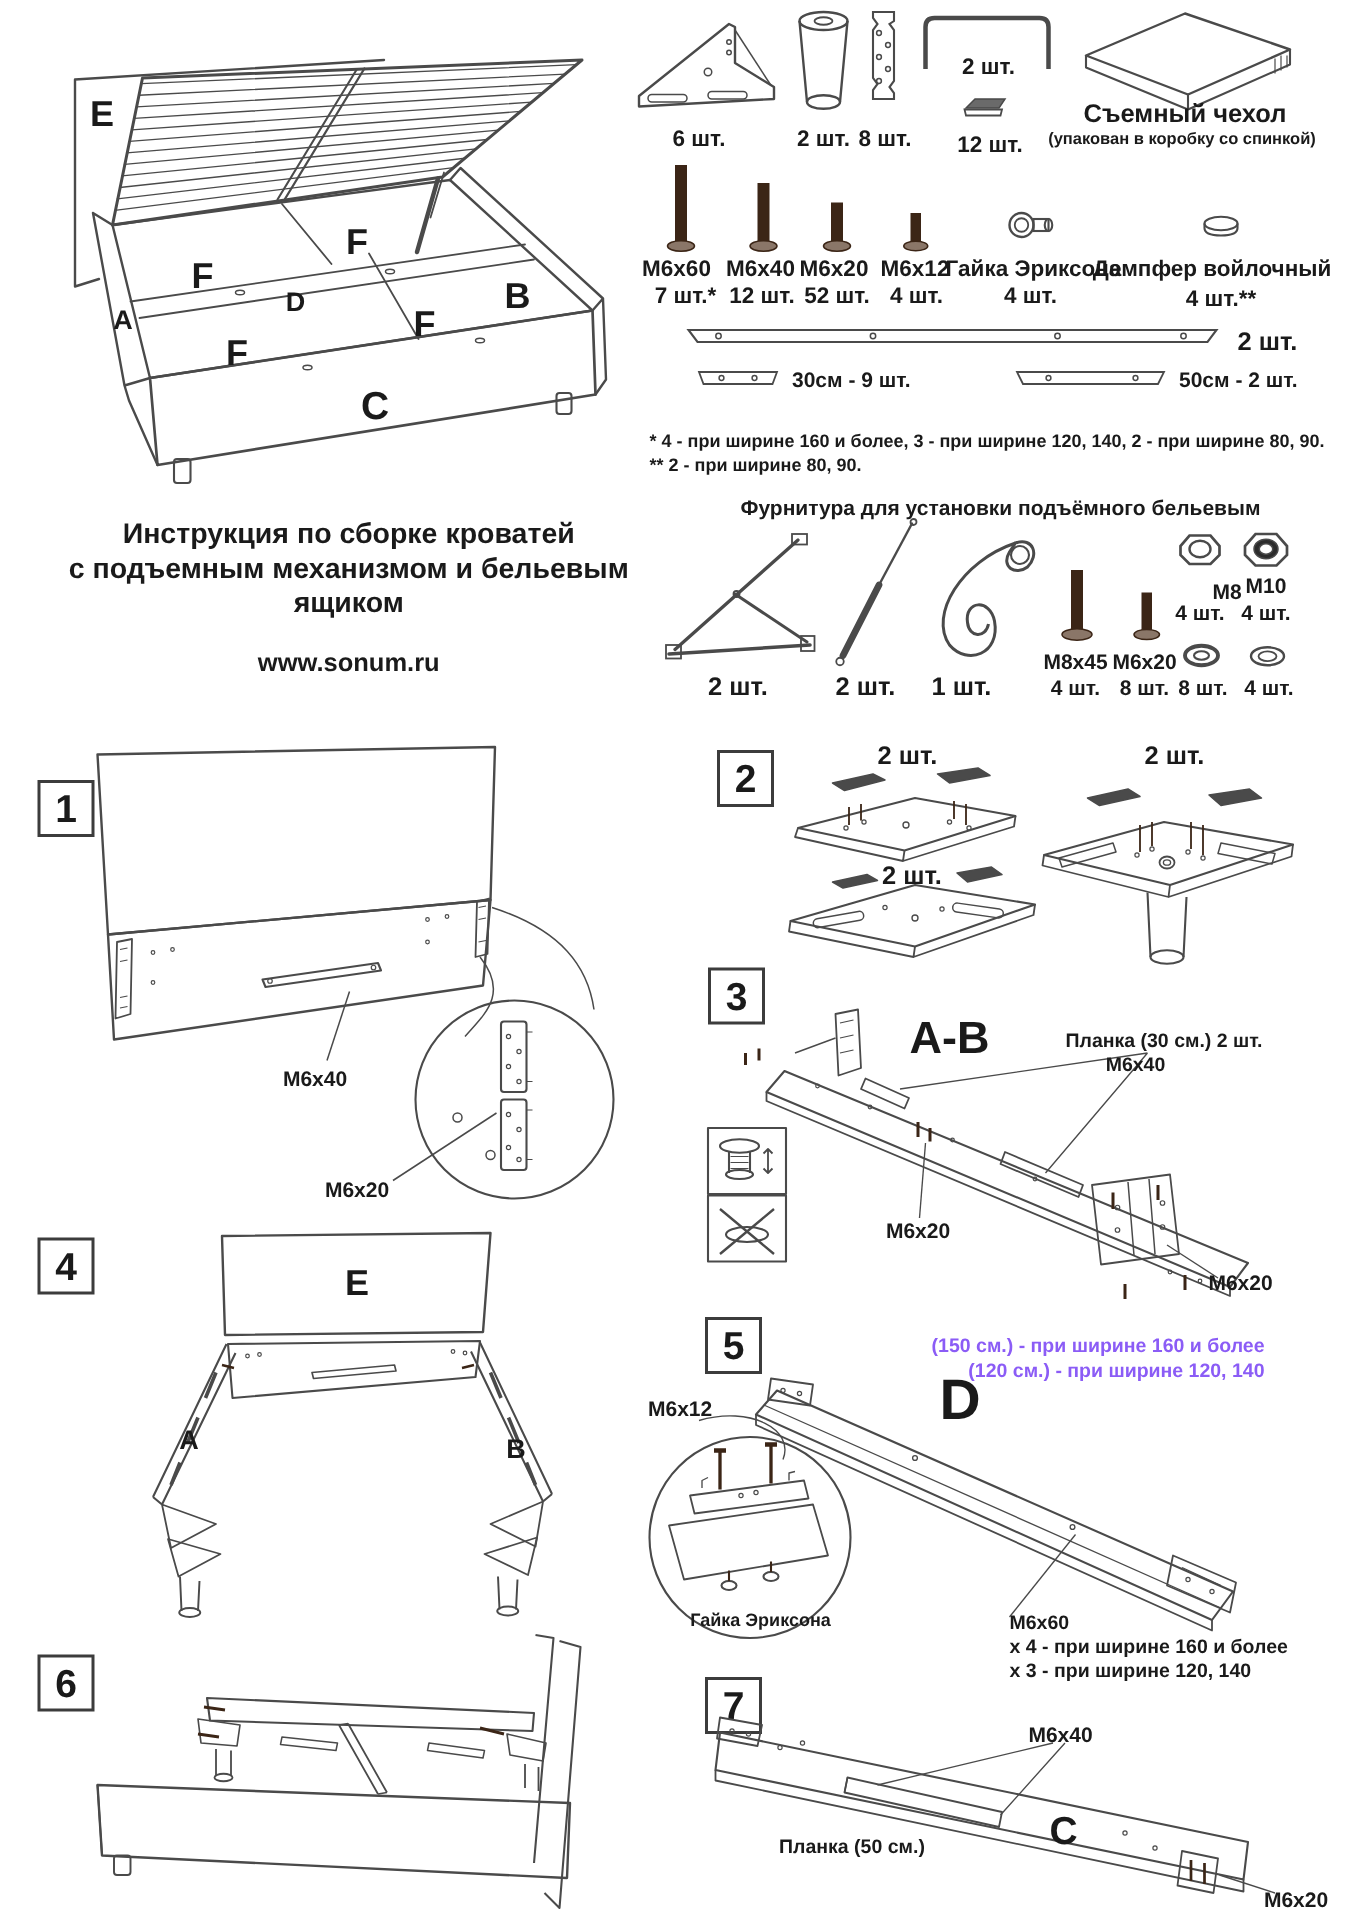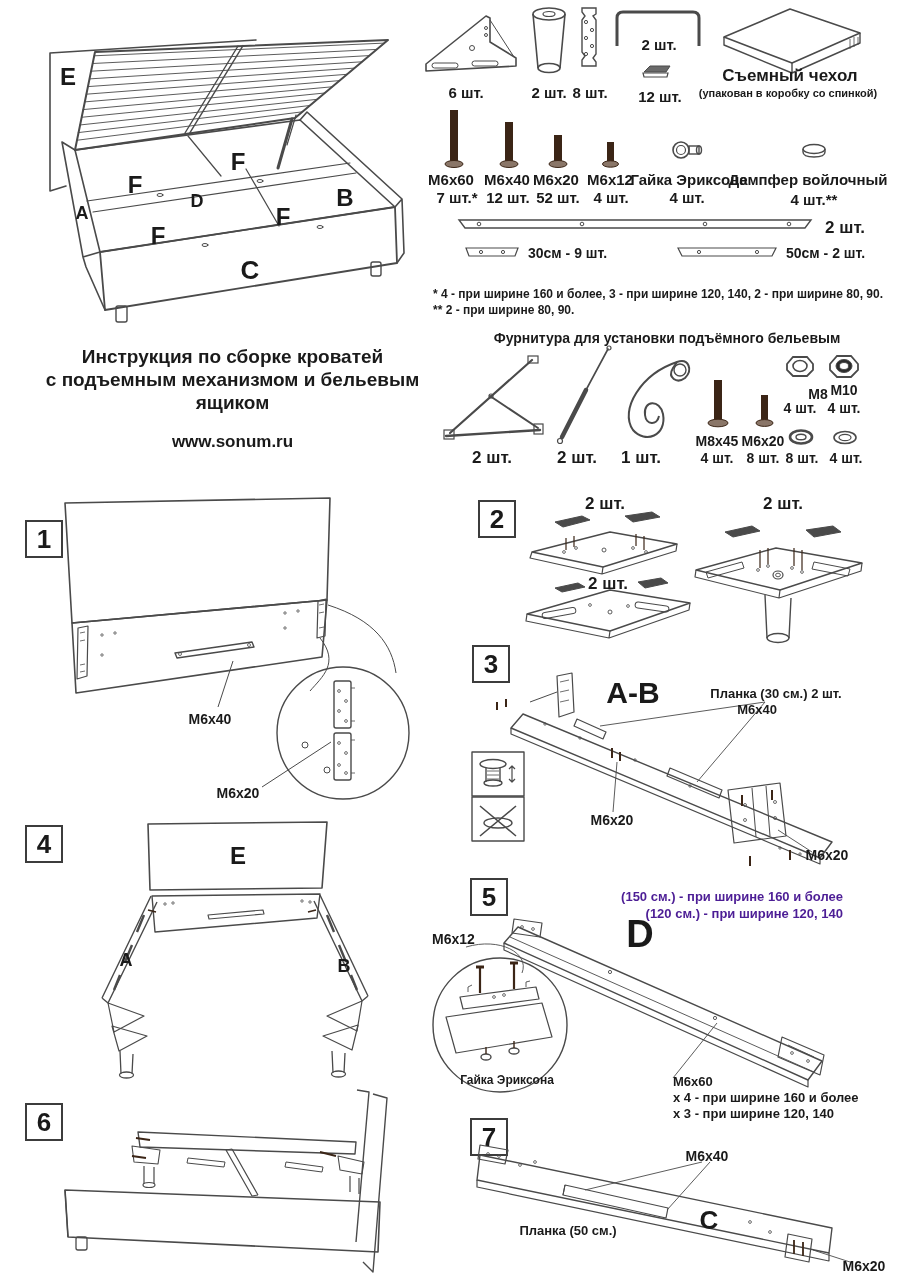--- a/index.html
+++ b/index.html
@@ -1,21 +1,21 @@
 <!DOCTYPE html>
 <html><head>
 <meta charset="utf-8">
 <style>
   html,body{margin:0;padding:0;background:#fff;}
   #page{position:relative;width:900px;height:1280px;background:#ffffff;overflow:hidden;
         font-family:"Liberation Sans","DejaVu Sans",sans-serif;color:#1a1a1a;}
   .abs{position:absolute;}
   .lbl{position:absolute;font-weight:bold;white-space:nowrap;transform:translateX(-50%);color:#1a1a1a;}
   .lbl-l{position:absolute;font-weight:bold;white-space:nowrap;color:#1a1a1a;}
-  .lbl-r{position:absolute;font-weight:bold;white-space:nowrap;text-align:right;color:#4c1d95;}
+  .lbl-r{position:absolute;font-weight:bold;white-space:nowrap;text-align:right;color:#8b5cf6;}
   .f11{font-size:11px;} .f12{font-size:12px;} .f13{font-size:13px;} .f14{font-size:14px;}
   .f15{font-size:15px;} .f17{font-size:17px;} .f19{font-size:19px;}
   .letter{font-size:24px;font-weight:bold;}
   .stepbox{position:absolute;width:34px;height:34px;border:2px solid #3c3c3c;background:#fff;
            display:flex;align-items:center;justify-content:center;font-size:26px;font-weight:bold;}
   .center{ text-align:center;}
   svg{position:absolute;overflow:visible;}
 </style>
 </head>
 <body>

